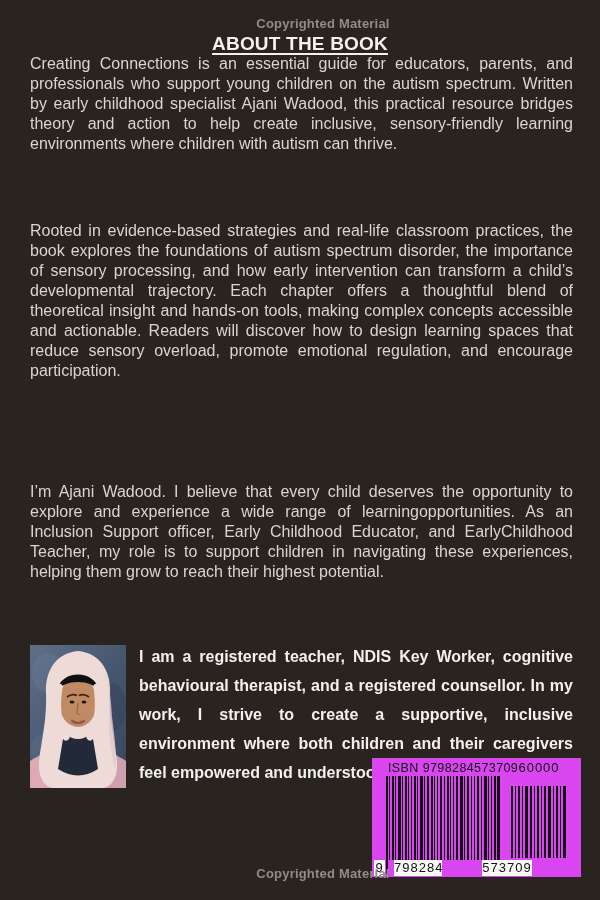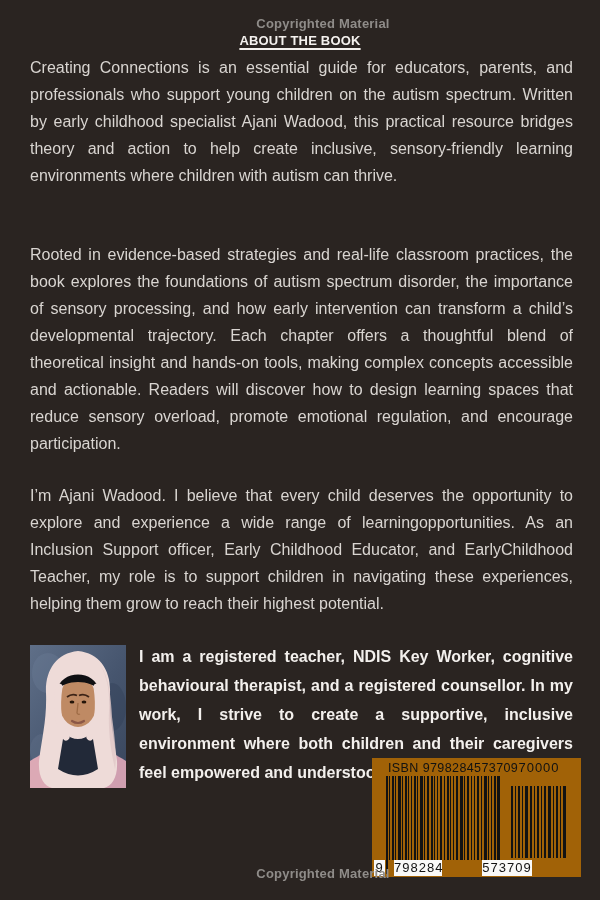--- a/index.html
+++ b/index.html
@@ -21,39 +21,39 @@
     letter-spacing: 0.2px;
     margin-left: 32px;
   }
   .watermark.top { top: 16px; }
   .watermark.bottom { top: 866px; }
 
   .heading {
     position: absolute; left: 0; width: 600px;
     text-align: center;
     color: #f4f1ee;
-    font-size: 13px;
+    font-size: 19px;
     font-weight: bold;
     letter-spacing: 0.2px;
     margin: 0;
   }
   .heading span { text-decoration: underline; text-decoration-thickness: 2px; text-underline-offset: 3px; }
   .heading.book { top: 33px; }
   .heading.author { top: 484px; }
 
   .body-text {
     position: absolute; left: 30px; width: 543px;
     margin: 0;
     color: #d9d5d1;
     font-size: 16px;
-    line-height: 27px;
+    line-height: 20px;
     text-align: justify;
   }
   .para1 { top: 54px; }
-  .para2 { top: 241px; }
+  .para2 { top: 221px; }
   .author-bio { top: 482px; }
 
   .bio-row {
     position: absolute; left: 30px; top: 645px; width: 543px;
     display: flex; align-items: flex-start;
   }
   .photo {
     flex: none;
     width: 96px; height: 143px;
     background: #3c4a62;
@@ -66,21 +66,21 @@
     font-weight: bold;
     line-height: 29px;
     text-align: justify;
     width: 434px;
     position: relative; top: -3px;
   }
 
   .barcode-box {
     position: absolute; left: 372px; top: 758px;
     width: 209px; height: 119px;
-    background: #a16207;
+    background: #d946ef;
   }
   .isbn-label {
     position: absolute; top: 3px; left: 16px;
     color: #121212; font-size: 12.5px; letter-spacing: 0.4px;
   }
   .main-code { position: absolute; left: 14px; top: 18px; width: 114px; height: 100px; }
   .bars-main { position: absolute; left: 0; top: 0; width: 114px; height: 100px; }
   .digits { position: absolute; top: 84px; left: 0; height: 16px; width: 114px;
             font-size: 13px; color: #121212; letter-spacing: 1px; }
   .digits span { position: absolute; top: 0; height: 16px; line-height: 16px;
@@ -187,21 +187,21 @@
           <rect x="111" y="0" width="3" height="98"></rect>
         </g>
       </svg>
       <div class="digits">
         <span class="d0">9</span>
         <span class="d1">798284</span>
         <span class="d2">573709</span>
       </div>
     </div>
 
-    <div class="price-label">70000</div>
+    <div class="price-label">60000</div>
     <svg class="bars-price" viewBox="0 0 56 72" preserveAspectRatio="none">
       <g fill="#121212">
         <rect x="0" y="0" width="2" height="72"></rect>
         <rect x="4" y="0" width="1" height="72"></rect>
         <rect x="7" y="0" width="2" height="72"></rect>
         <rect x="11" y="0" width="1" height="72"></rect>
         <rect x="14" y="0" width="3" height="72"></rect>
         <rect x="19" y="0" width="2" height="72"></rect>
         <rect x="23" y="0" width="1" height="72"></rect>
         <rect x="26" y="0" width="2" height="72"></rect>

